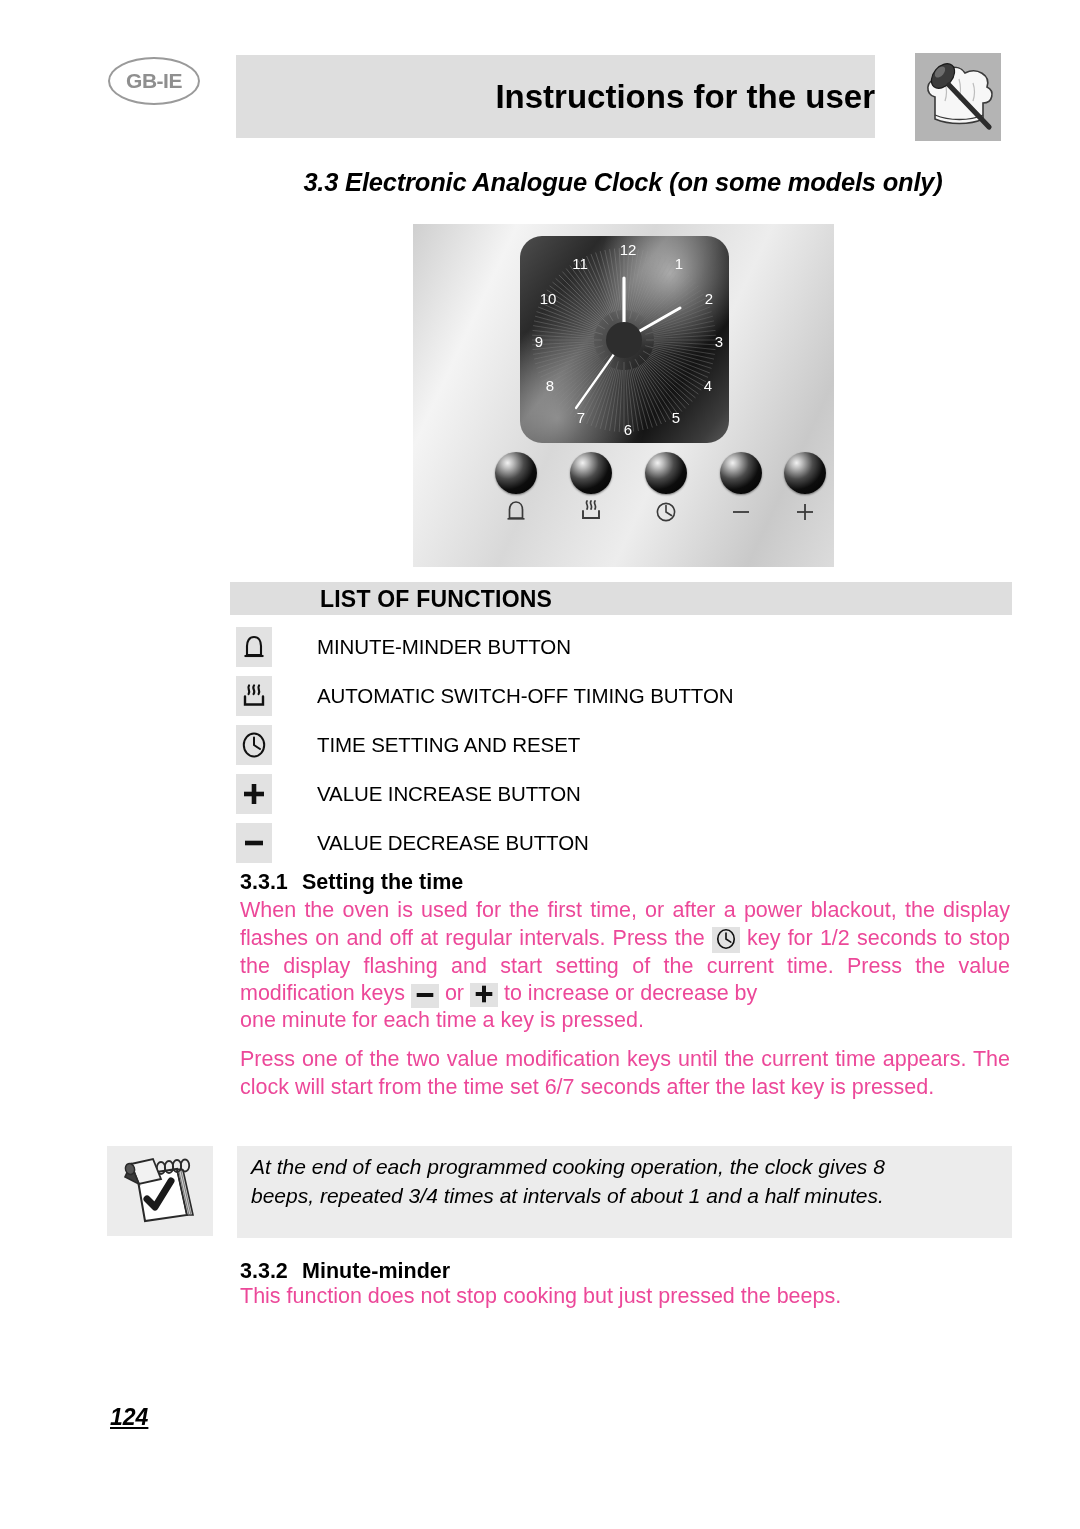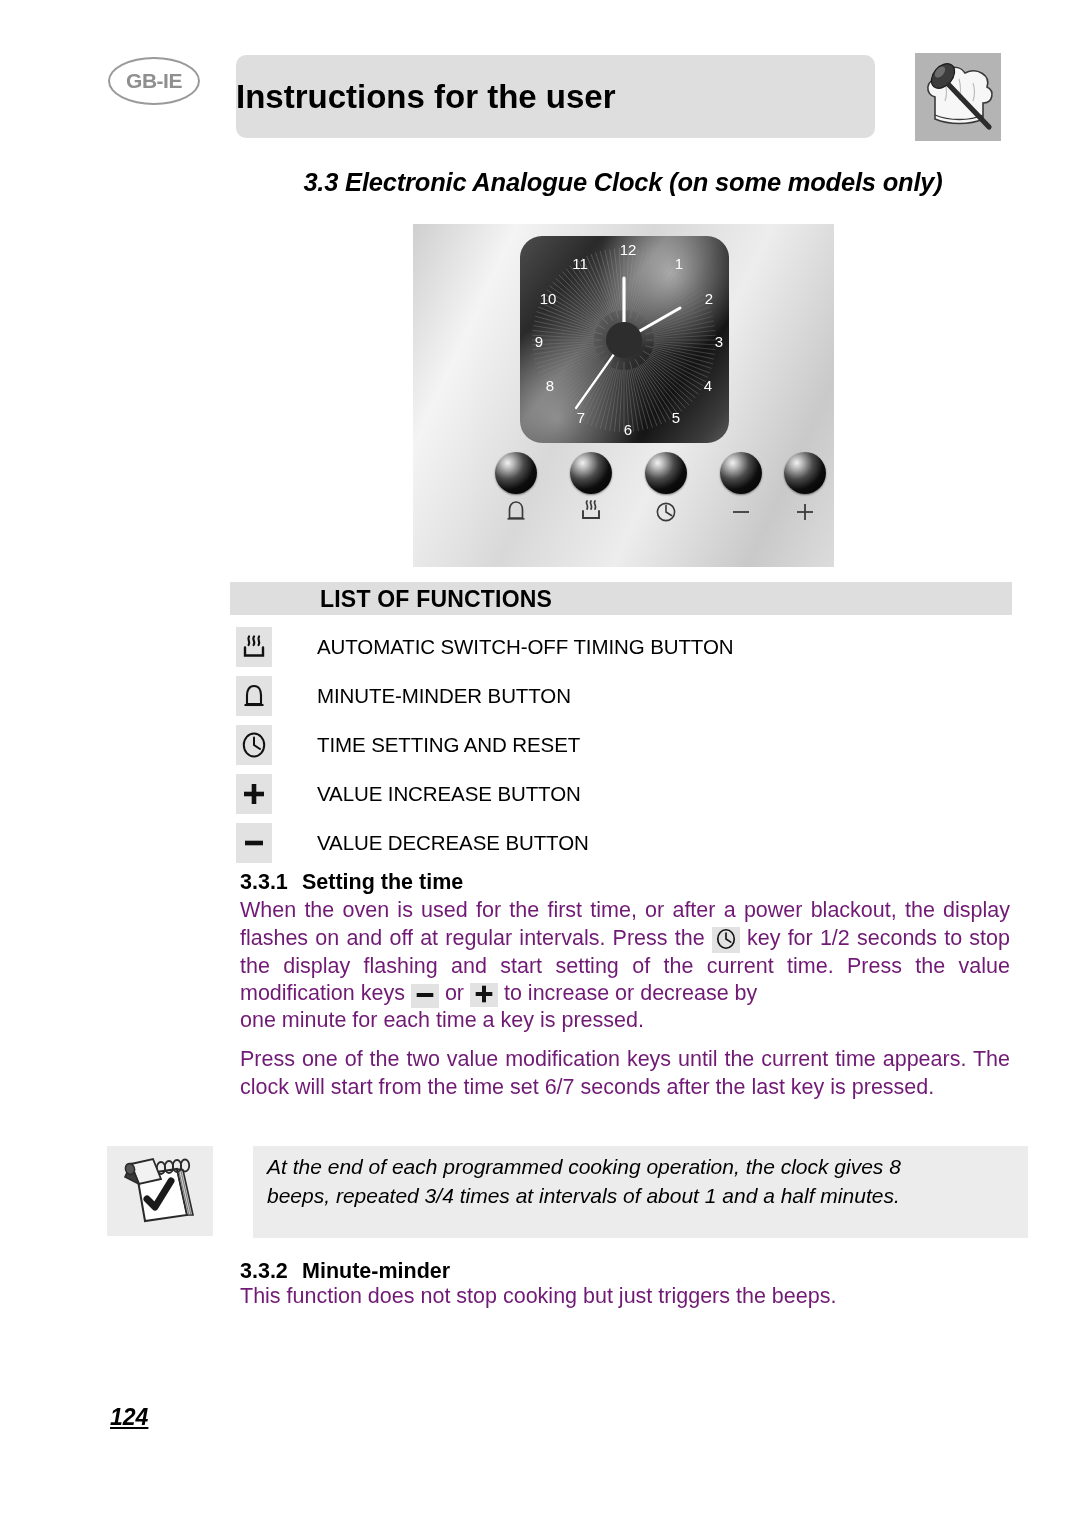--- a/index.html
+++ b/index.html
@@ -37,22 +37,21 @@
     align-items: center;
     justify-content: center;
   }
   #header-bar {
     position: absolute;
     left: 236px; top: 55px;
     width: 639px; height: 83px;
     background: #dedede;
     display: flex;
     align-items: center;
-    justify-content: flex-start;
-    border-radius: 10px;
+    justify-content: flex-end;
   }
   #header-title {
     font-size: 33px;
     font-weight: bold;
     letter-spacing: 0px;
     color: #000;
   }
   #chef-badge {
     position: absolute;
     left: 915px; top: 53px;
@@ -174,21 +173,21 @@
     font-weight: bold;
   }
   .subhead .num { display: inline-block; width: 62px; }
   #sub-331 { left: 240px; top: 870px; }
   #sub-332 { left: 240px; top: 1259px; }
 
   .para {
     position: absolute;
     font-size: 21.5px;
     line-height: 27.5px;
-    color: #701a75;
+    color: #ec4899;
     text-align: justify;
   }
   #para-1 { left: 240px; top: 897px; width: 770px; }
   #para-2 { left: 240px; top: 1007px; width: 770px; text-align: left;}
   #para-3 { left: 240px; top: 1046px; width: 770px; }
   #para-4 { left: 240px; top: 1283px; width: 770px; text-align: left; }
 
   .inline-ico {
     display: inline-block;
     background: #e2e2e2;
@@ -206,21 +205,20 @@
     background: #ececec;
     display: flex;
     align-items: center;
     justify-content: center;
   }
   #note-box {
     position: absolute;
     left: 237px; top: 1146px;
     width: 775px; height: 92px;
     background: #ececec;
-    margin-left: 16px;
   }
   #note-text {
     position: absolute;
     left: 14px; top: 6px;
     width: 748px;
     font-size: 21px;
     line-height: 29px;
     font-style: italic;
     text-align: justify;
   }
@@ -473,38 +471,38 @@
 </div>
 
 <div id="functions-bar">
   <span id="functions-bar-label">LIST OF FUNCTIONS</span>
 </div>
 
 <div id="functions-list">
 
   <div class="fn-row">
     <div class="fn-ico-box">
+      <svg width="24" height="26" viewBox="0 0 24 26">
+        <path d="M12 3 C17 3 19 7.5 19 12 L19 21 L5 21 L5 12 C5 7.5 7 3 12 3 Z" fill="none" stroke="#111" stroke-width="2.1"></path>
+        <line x1="2.5" y1="22" x2="21.5" y2="22" stroke="#111" stroke-width="2.1"></line>
+      </svg>
+    </div>
+    <span class="fn-label">MINUTE-MINDER BUTTON</span>
+  </div>
+
+  <div class="fn-row">
+    <div class="fn-ico-box">
       <svg width="26" height="26" viewBox="0 0 26 26">
         <path d="M8 2.5 C5.6 6 10 7.2 7.6 11" fill="none" stroke="#111" stroke-width="2.2" stroke-linecap="round"></path>
         <path d="M13 2.5 C10.6 6 15 7.2 12.6 11" fill="none" stroke="#111" stroke-width="2.2" stroke-linecap="round"></path>
         <path d="M18 2.5 C15.6 6 20 7.2 17.6 11" fill="none" stroke="#111" stroke-width="2.2" stroke-linecap="round"></path>
         <path d="M4 13.5 L4 21.5 L22 21.5 L22 13.5" fill="none" stroke="#111" stroke-width="2.4" stroke-linecap="round"></path>
       </svg>
     </div>
     <span class="fn-label">AUTOMATIC SWITCH-OFF TIMING BUTTON</span>
-  </div>
-
-  <div class="fn-row">
-    <div class="fn-ico-box">
-      <svg width="24" height="26" viewBox="0 0 24 26">
-        <path d="M12 3 C17 3 19 7.5 19 12 L19 21 L5 21 L5 12 C5 7.5 7 3 12 3 Z" fill="none" stroke="#111" stroke-width="2.1"></path>
-        <line x1="2.5" y1="22" x2="21.5" y2="22" stroke="#111" stroke-width="2.1"></line>
-      </svg>
-    </div>
-    <span class="fn-label">MINUTE-MINDER BUTTON</span>
   </div>
 
   <div class="fn-row">
     <div class="fn-ico-box">
       <svg width="26" height="28" viewBox="0 0 26 28">
         <ellipse cx="13" cy="14" rx="10.2" ry="11.4" fill="none" stroke="#111" stroke-width="2"></ellipse>
         <path d="M13 6.5 L13 14 L19 18" fill="none" stroke="#111" stroke-width="2" stroke-linecap="round"></path>
       </svg>
     </div>
     <span class="fn-label">TIME SETTING AND RESET</span>
@@ -591,15 +589,15 @@
   <div id="note-text">
     <div>At the end of each programmed cooking operation, the clock gives 8</div>
     <div>beeps, repeated 3/4 times at intervals of about 1 and a half minutes.</div>
   </div>
 </div>
 
 <div class="subhead" id="sub-332">
   <span class="num">3.3.2</span><span>Minute-minder</span>
 </div>
 
-<div class="para" id="para-4">This function does not stop cooking but just triggers the beeps.</div>
+<div class="para" id="para-4">This function does not stop cooking but just pressed the beeps.</div>
 
 <div id="page-number">124</div>
 
 </body></html>

